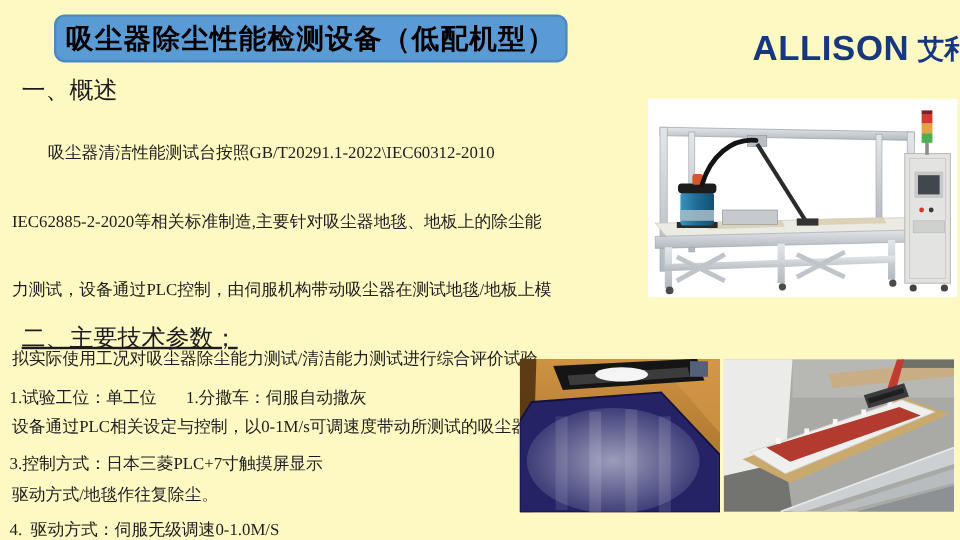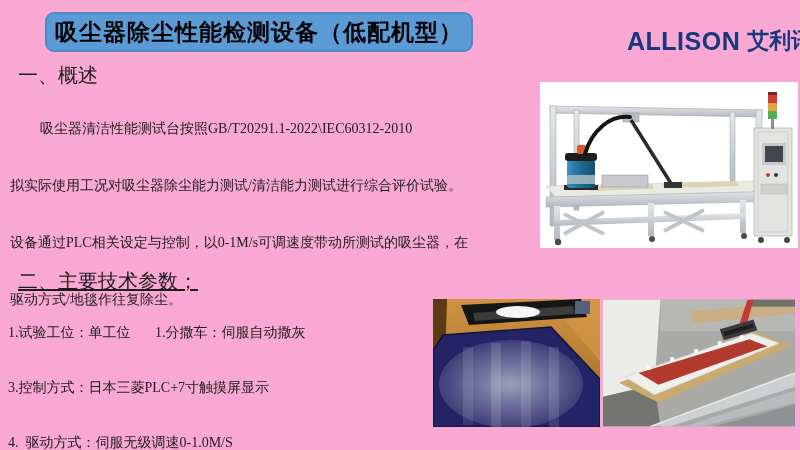--- a/index.html
+++ b/index.html
@@ -1,32 +1,32 @@
 <!DOCTYPE html>
 <html><head>
 <meta charset="utf-8">
 <style>
   html,body{margin:0;padding:0;background:#ffffff;}
   .slide{
-    position:relative;width:800px;height:450px;background:#f9a8d4;overflow:hidden;
+    position:relative;width:800px;height:450px;background:#fef9c3;overflow:hidden;
     font-family:"Liberation Serif","DejaVu Serif",serif;color:#1c1c1c;
   }
   
   .title-box{
     position:absolute;left:45px;top:12px;width:424px;height:36px;
     background:#5b9bd5;border:2px solid #4e89c2;border-radius:9px;
     display:flex;align-items:center;justify-content:center;
     font-size:23px;font-weight:700;color:#000;letter-spacing:1px;
   }
   
   .logo{
     position:absolute;left:627px;top:28px;display:flex;align-items:flex-start;
     color:#17387f;font-family:"Liberation Sans","DejaVu Sans",sans-serif;white-space:nowrap;
   }
-  .logo-en{font-size:25px;font-weight:800;letter-spacing:0.5px;line-height:26px;}
+  .logo-en{font-size:29px;font-weight:800;letter-spacing:0.5px;line-height:26px;}
   .logo-cjk{font-size:22px;font-weight:700;margin-left:7px;line-height:26px;}
   
   .sec-heading{position:absolute;left:18px;font-size:20px;white-space:pre;}
   .sec-heading.ov{top:62px;}
   .sec-heading.sp{top:268px;text-decoration:underline;}
   .ov-lines{position:absolute;left:10px;top:81px;font-size:14px;line-height:19px;white-space:pre;}
   .ov-line.indent{padding-left:30px;}
   .sp-lines{position:absolute;left:8px;top:287px;font-size:14px;line-height:18.4px;white-space:pre;}
   
   .photo{position:absolute;overflow:hidden;}
@@ -46,20 +46,22 @@
 
   <div class="logo">
     <span class="logo-en">ALLISON</span>
     <span class="logo-cjk">艾利讯</span>
 
   </div>
 
   <div class="sec-heading ov">一、概述</div>
   <div class="ov-lines">
     <div class="ov-line indent">吸尘器清洁性能测试台按照GB/T20291.1-2022\IEC60312-2010</div>
+    <div class="ov-line">IEC62885-2-2020等相关标准制造,主要针对吸尘器地毯、地板上的除尘能</div>
+    <div class="ov-line">力测试，设备通过PLC控制，由伺服机构带动吸尘器在测试地毯/地板上模</div>
     <div class="ov-line">拟实际使用工况对吸尘器除尘能力测试/清洁能力测试进行综合评价试验。</div>
     <div class="ov-line">设备通过PLC相关设定与控制，以0-1M/s可调速度带动所测试的吸尘器，在</div>
     <div class="ov-line">驱动方式/地毯作往复除尘。</div>
     
     
     
     
   </div>
 
   <div class="sec-heading sp">二、主要技术参数；</div>

